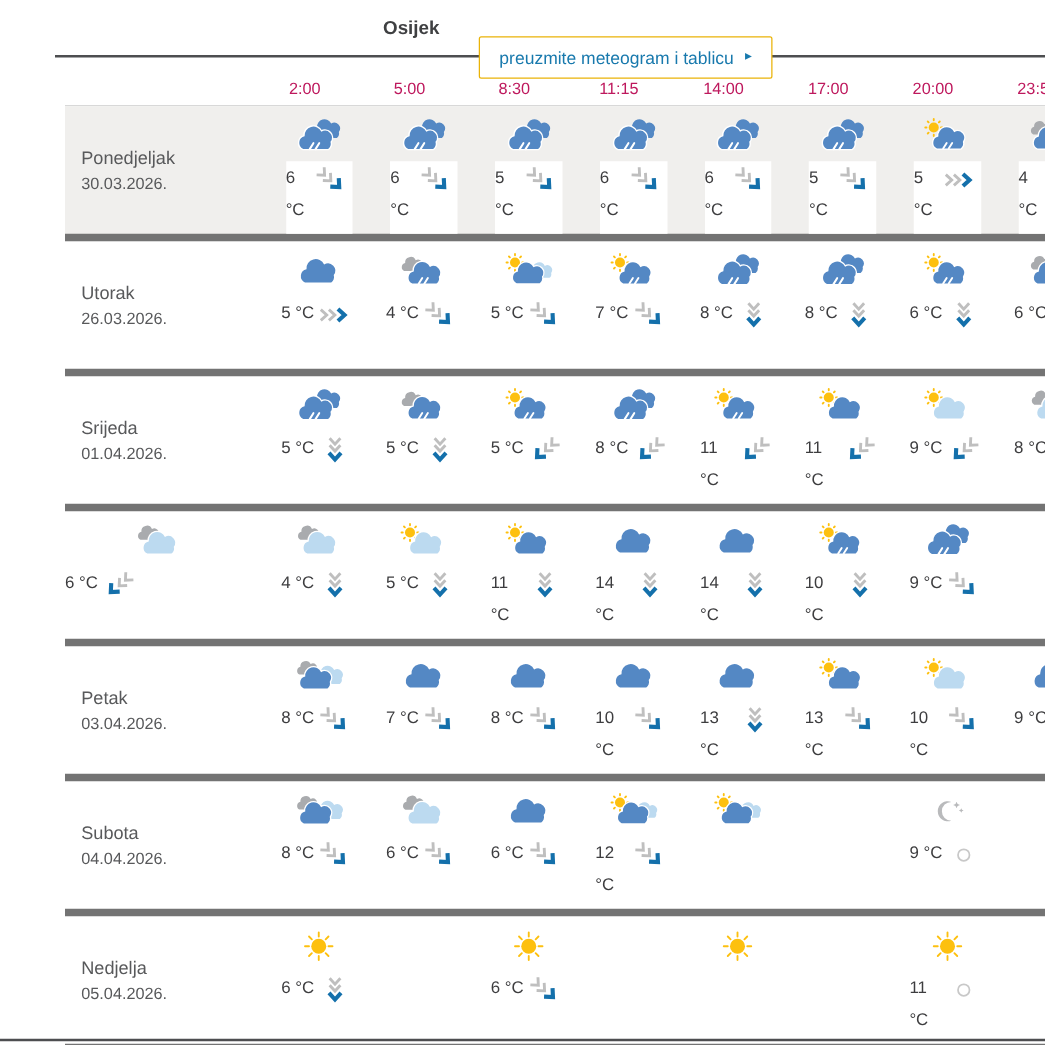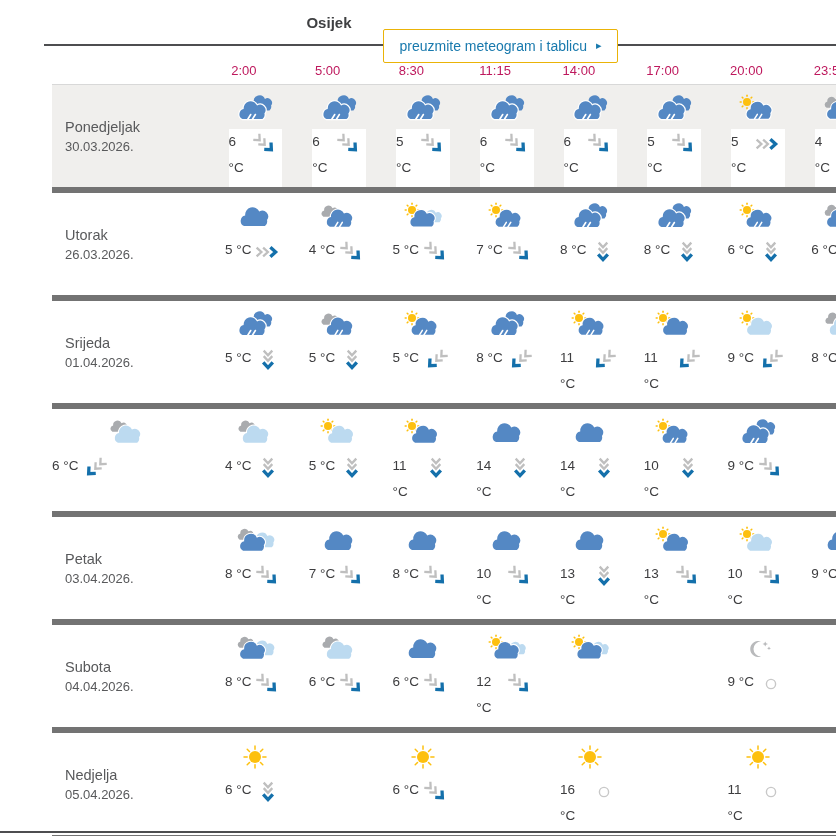--- a/index.html
+++ b/index.html
@@ -1271,28 +1271,20 @@
                   <line x1="-5.52" y1="5.52" x2="-7.78" y2="7.78"></line>
                   <line x1="-7.80" y1="0.00" x2="-11.00" y2="0.00"></line>
                   <line x1="-5.52" y1="-5.52" x2="-7.78" y2="-7.78"></line>
                   <line x1="-0.00" y1="-7.80" x2="-0.00" y2="-11.00"></line>
                   <line x1="5.52" y1="-5.52" x2="7.78" y2="-7.78"></line>
                 </g>
                 <circle r="6" fill="#fdc00f"></circle>
               </g>
             </svg>
           </div>
-          <div class="cell-body">
-            <div class="temp">16 °C</div>
-            <div class="wind-box">
-              <svg viewBox="-17 -12 34 24" width="34" height="24">
-                <circle r="4.6" fill="none" stroke="#c8c8c8" stroke-width="1.4"></circle>
-              </svg>
-            </div>
-          </div>
         </div>
         <div class="cell">
           <div class="icon-box"></div>
           <div class="cell-body">
             <div class="temp"></div>
             <div class="wind-box"></div>
           </div>
         </div>
         <div class="cell">
           <div class="icon-box">

